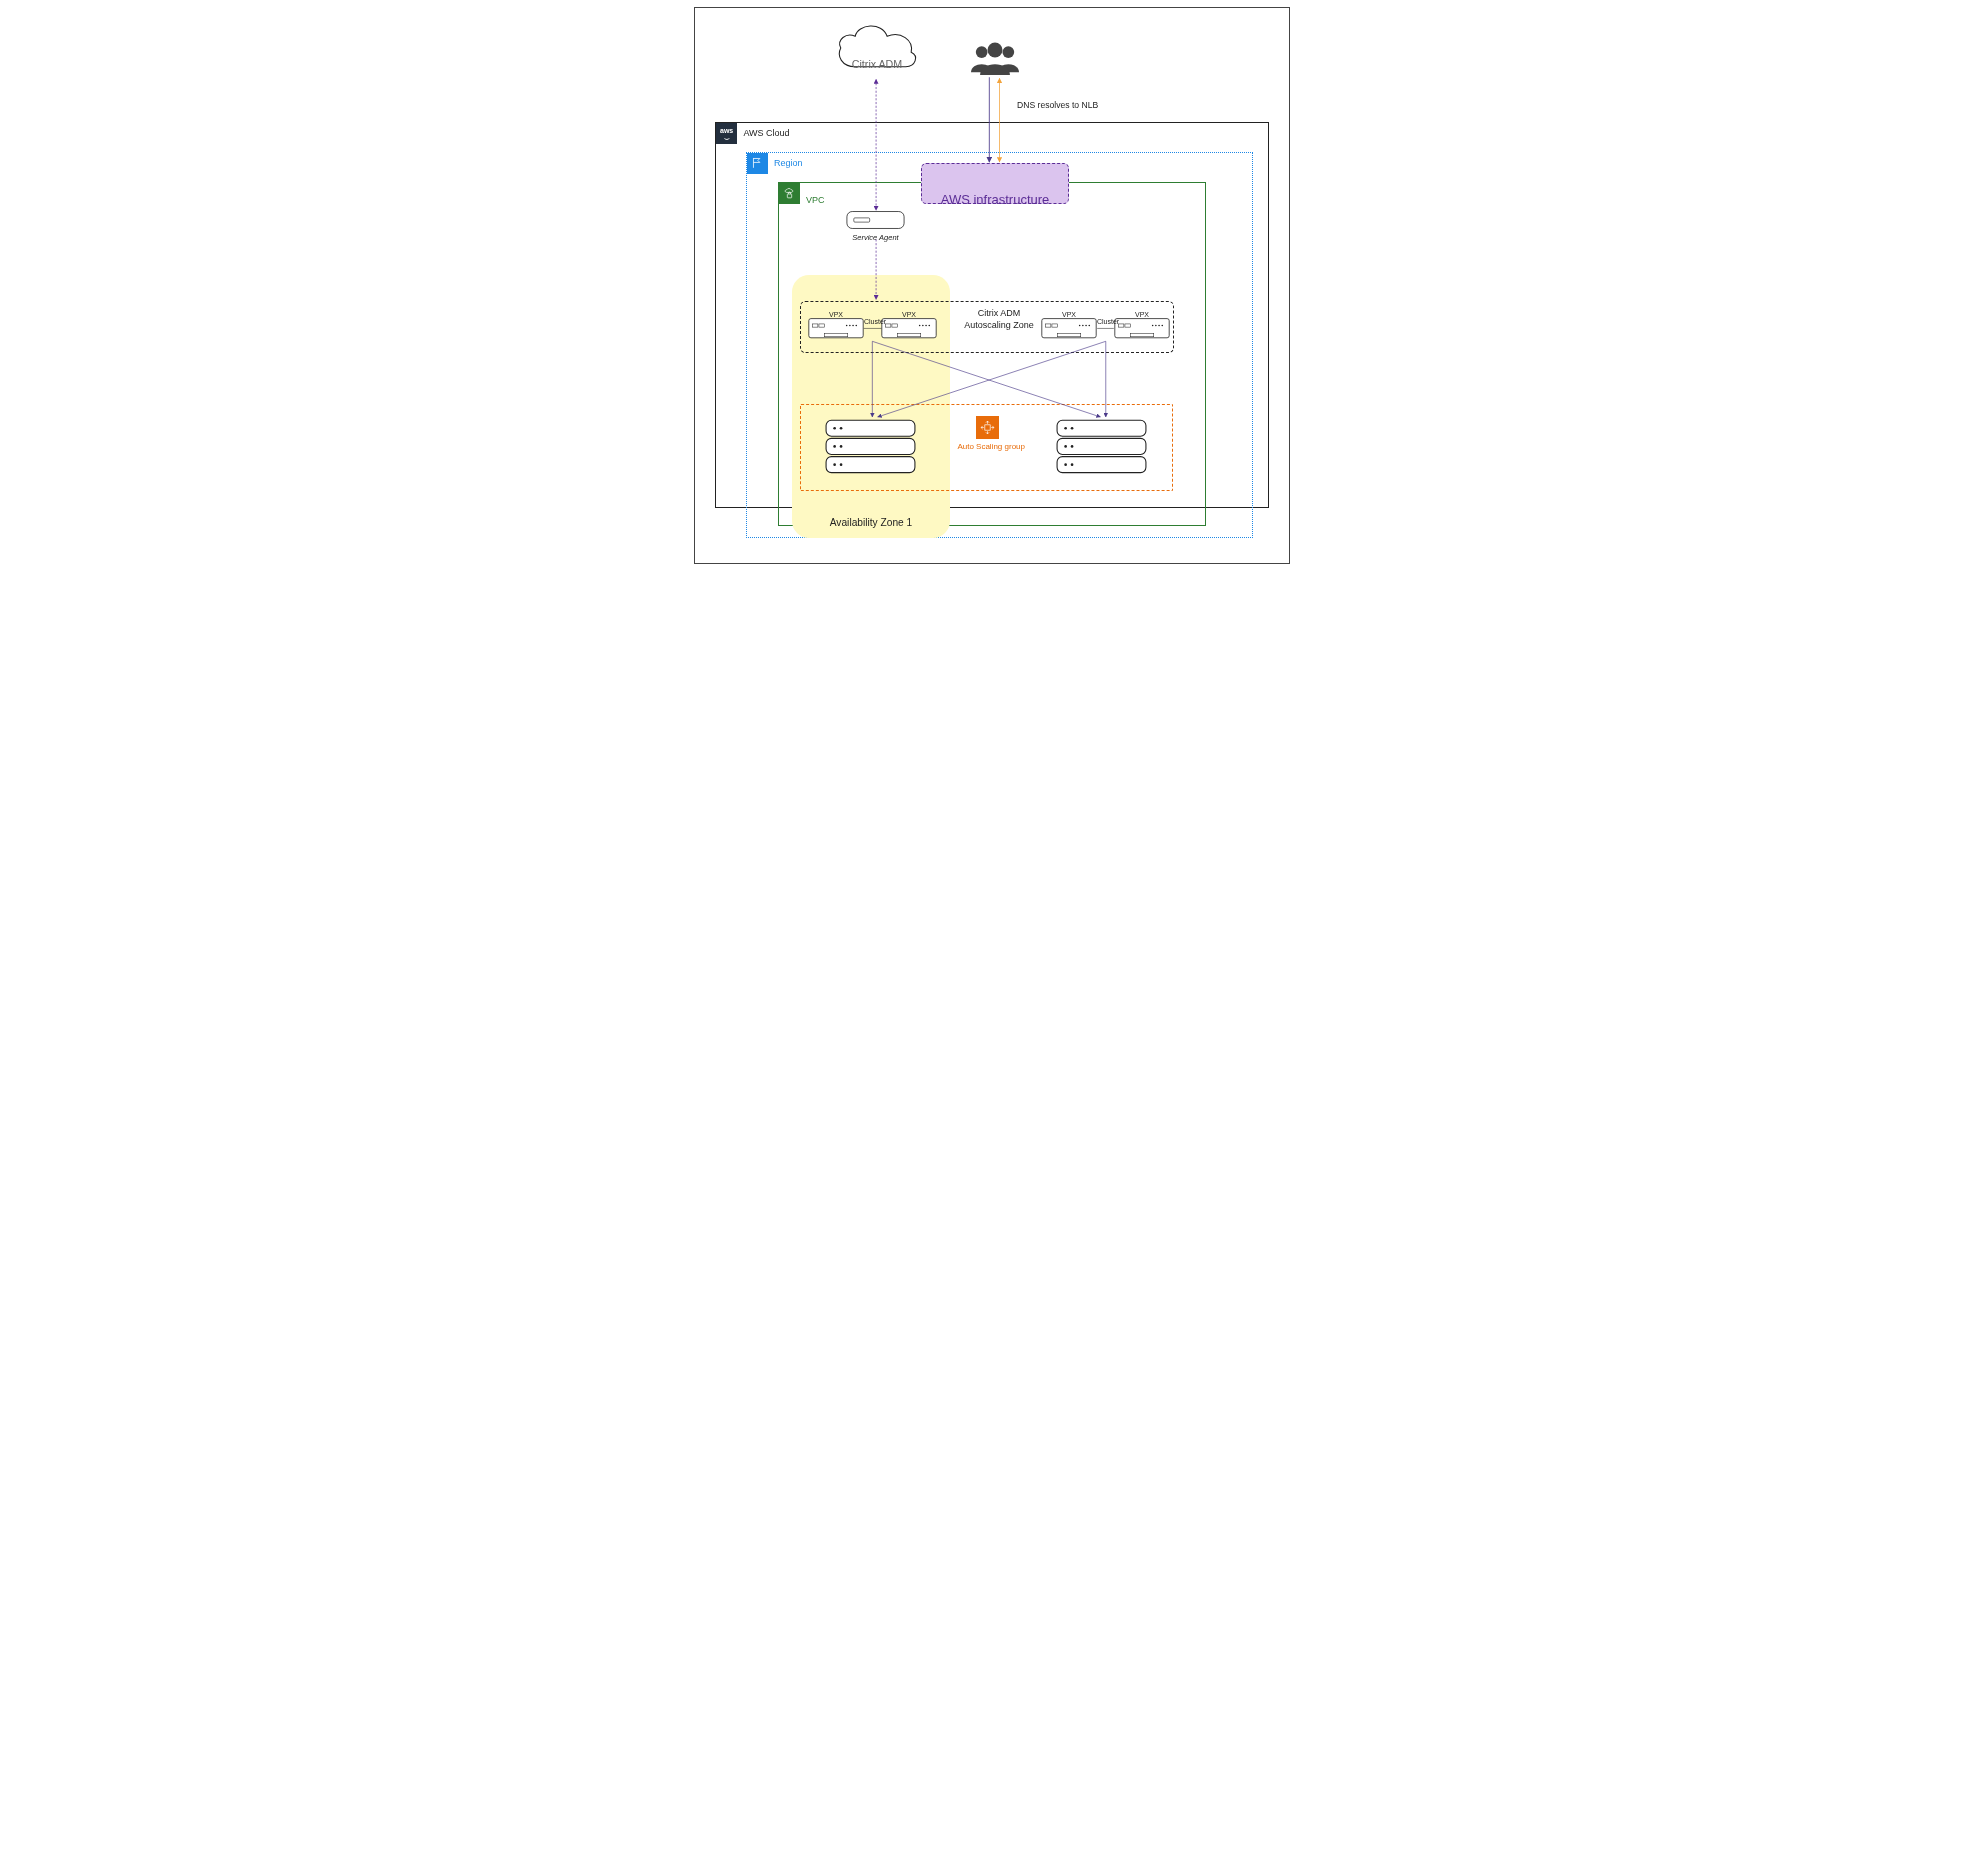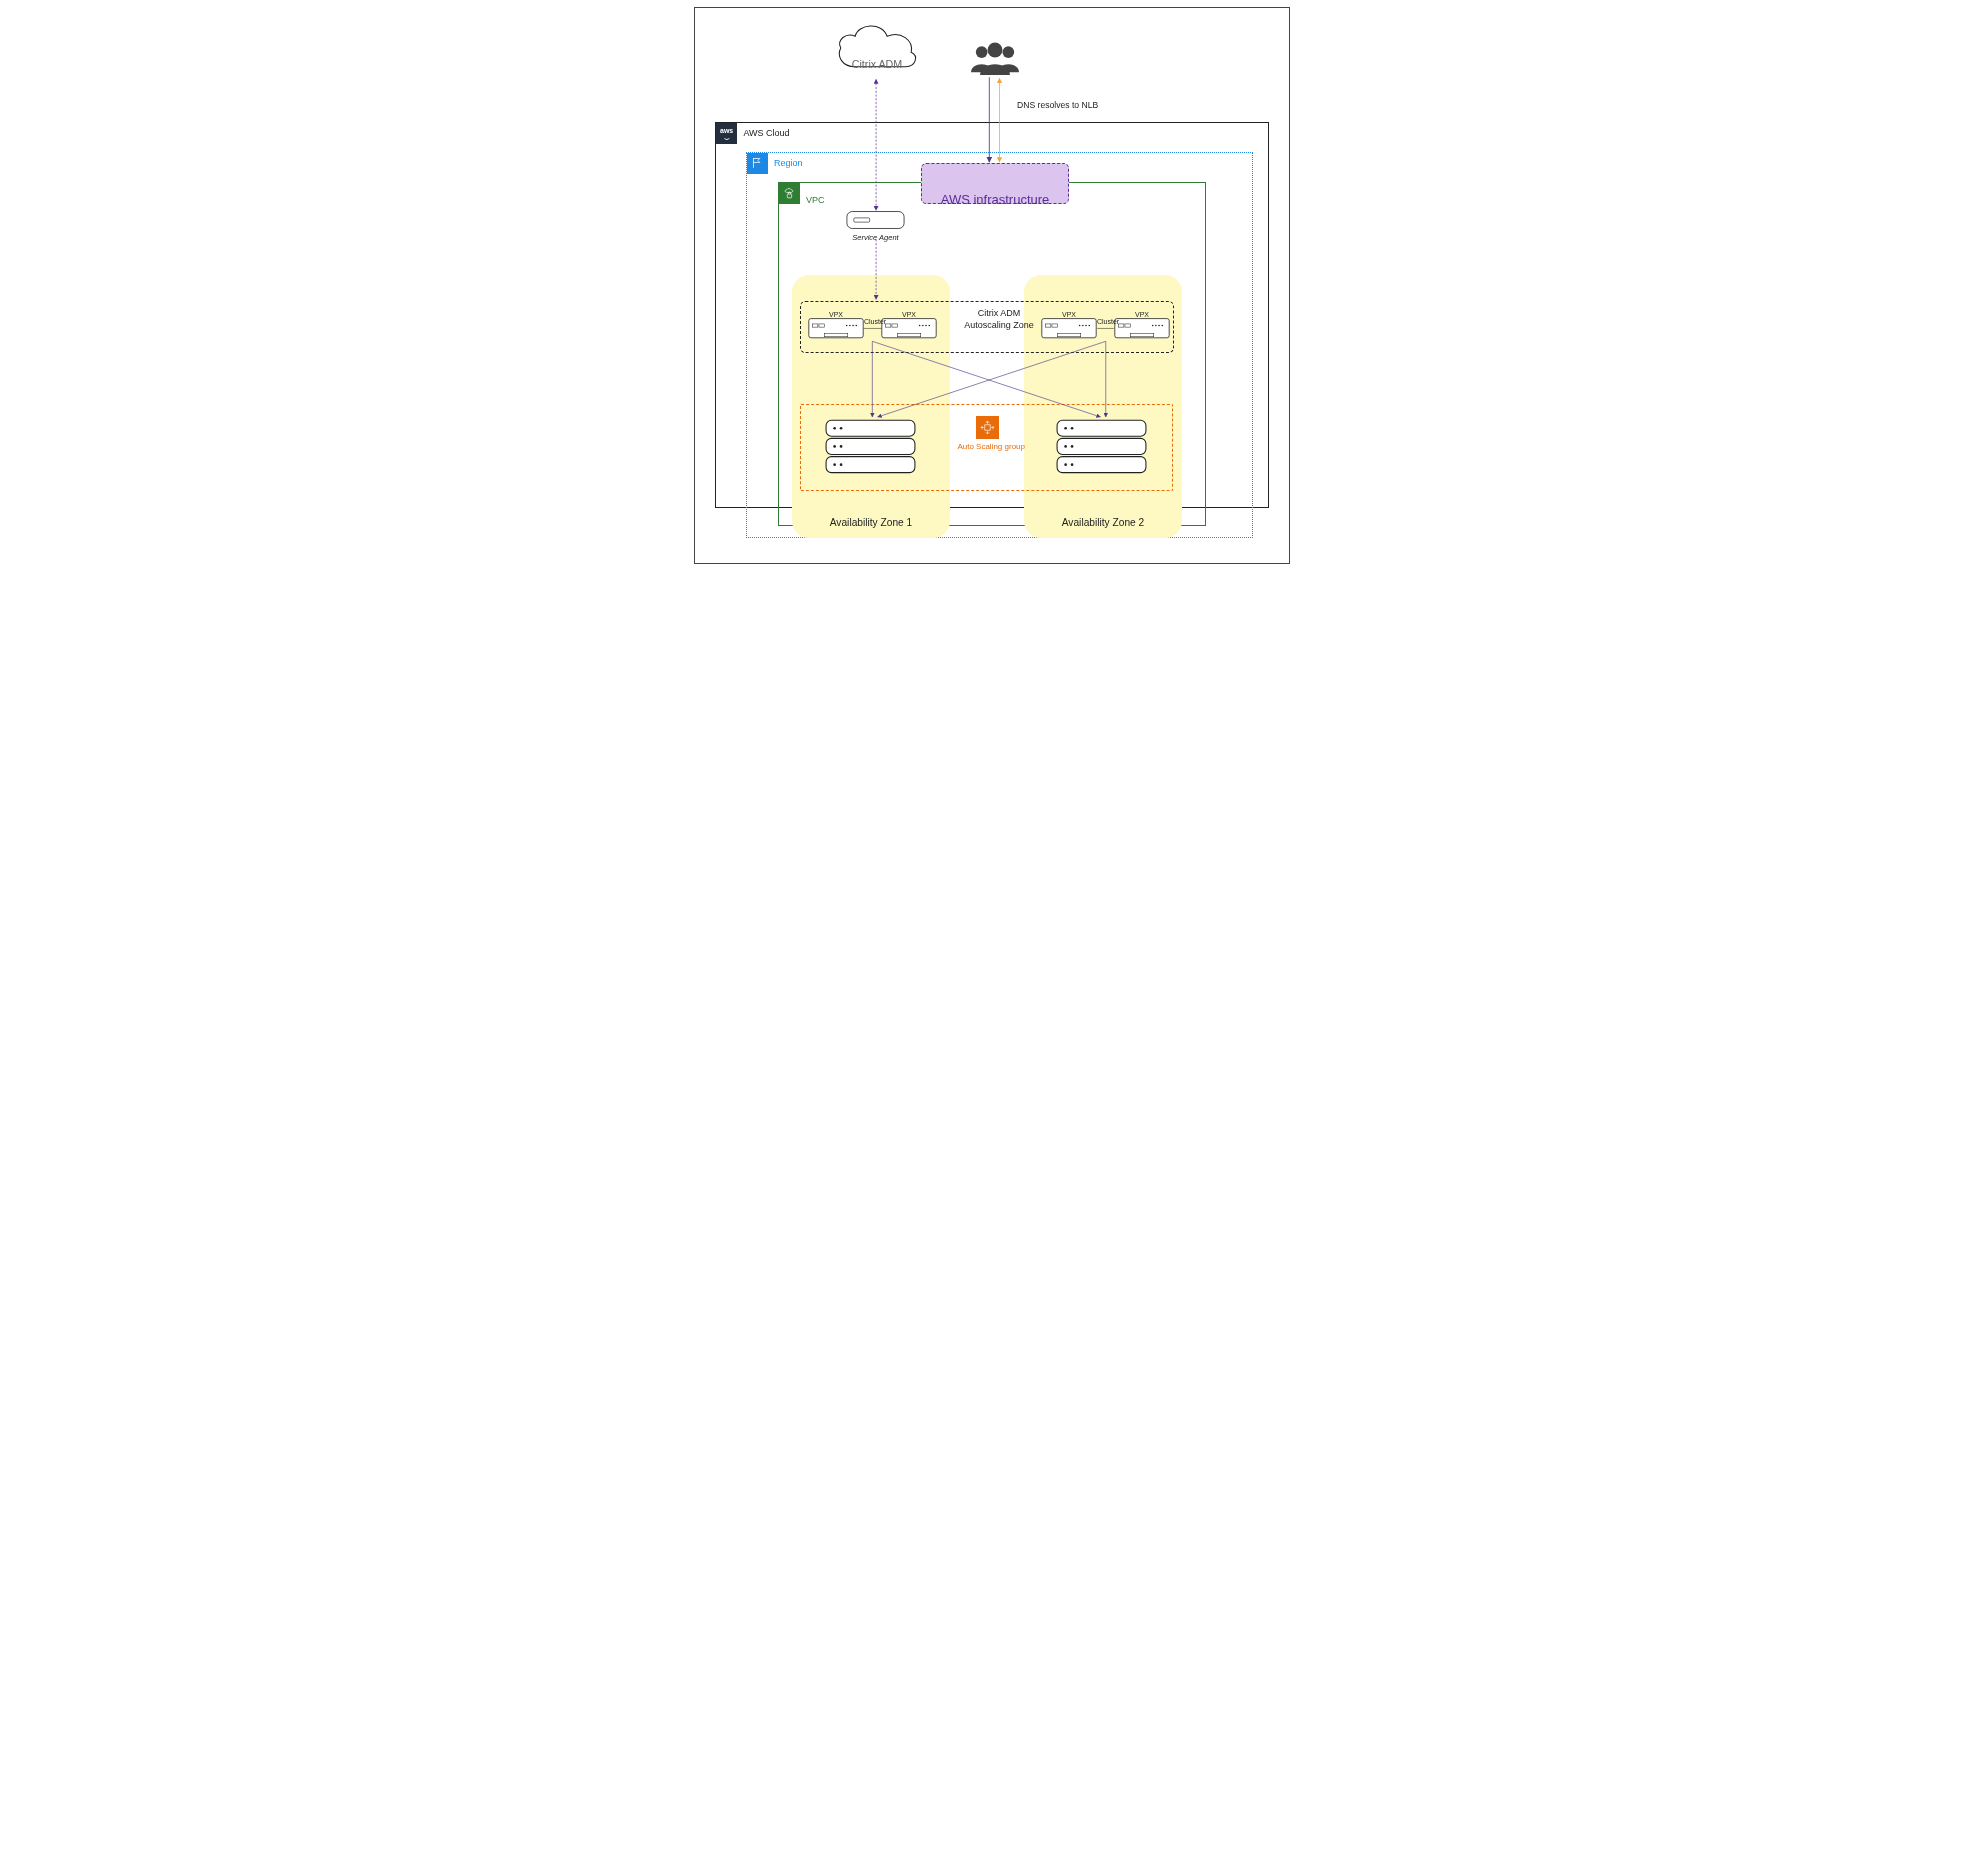--- a/index.html
+++ b/index.html
@@ -361,23 +361,20 @@
   <div class="service-agent">
     <svg viewBox="0 0 110 34">
       <rect x="1" y="1" width="108" height="32" rx="10" fill="#fff" stroke="#222" stroke-width="1.5"></rect>
       <rect x="14" y="13" width="30" height="8" rx="2" fill="none" stroke="#222" stroke-width="1.2"></rect>
     </svg>
     <div class="service-agent-label">Service Agent</div>
   </div>
 
   <div class="az az1">
     <div class="az-label">Availability Zone 1</div>
-  </div>
-  <div class="az az2">
-    <div class="az-label">Availability Zone 2</div>
   </div>
 
   <div class="adm-asg"></div>
   <div class="adm-asg-label">Citrix ADM Autoscaling Zone</div>
 
   <div class="vpx vpx1">
     <svg viewBox="0 0 104 60">
       <rect x="1" y="18" width="102" height="36" rx="4" fill="#fff" stroke="#222" stroke-width="1.5"></rect>
       <rect x="8" y="28" width="10" height="6" fill="none" stroke="#222"></rect>
       <rect x="20" y="28" width="10" height="6" fill="none" stroke="#222"></rect>

